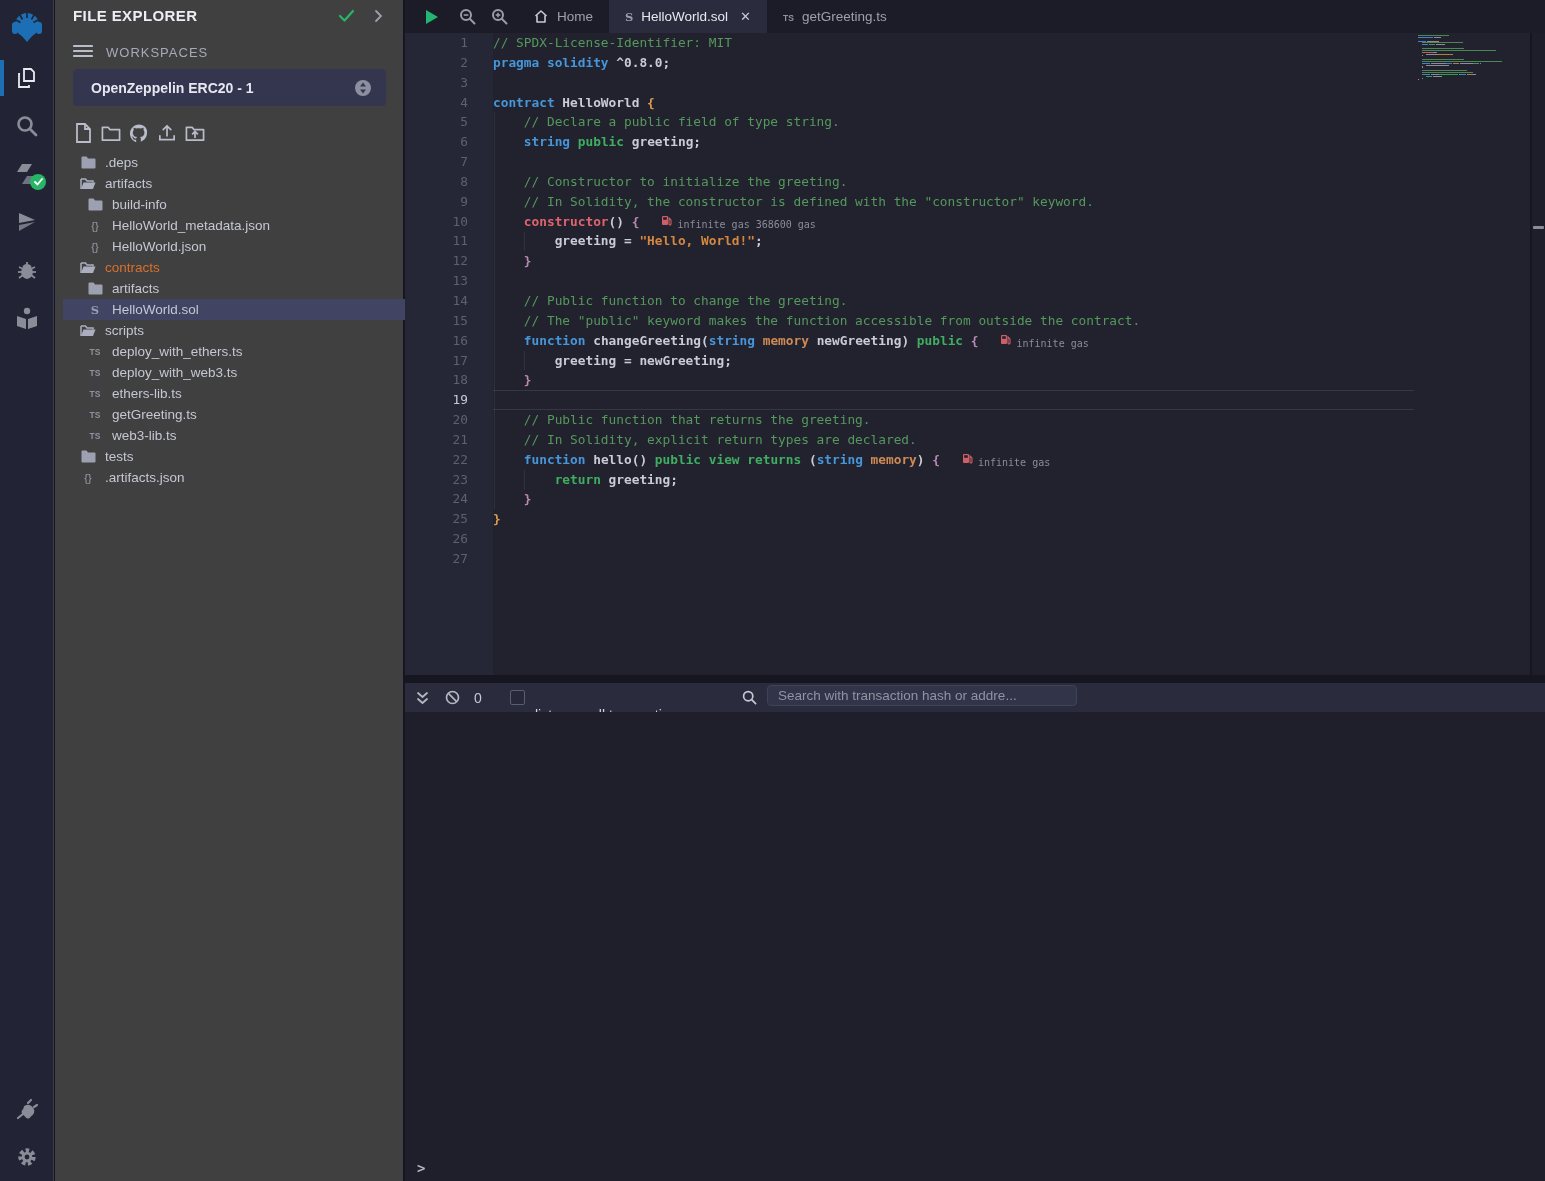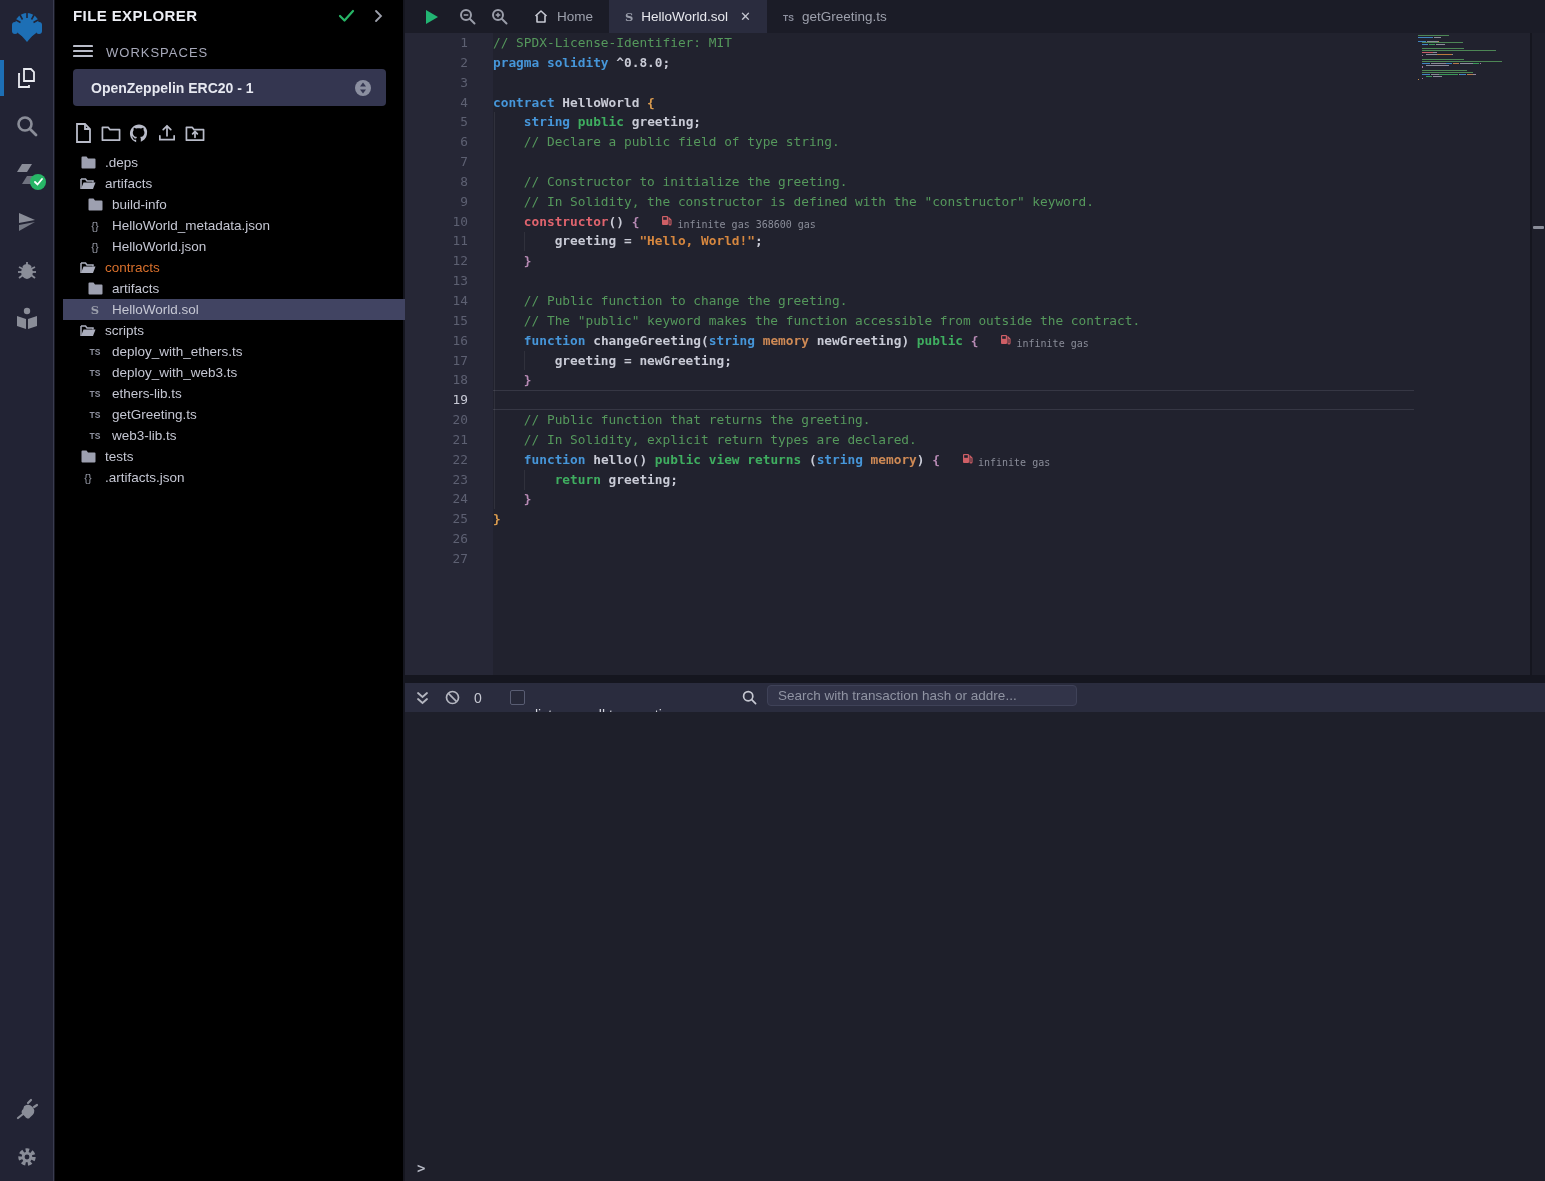--- a/index.html
+++ b/index.html
@@ -16,21 +16,21 @@
   .activity-bar{ position:absolute; left:0; top:0; width:54px; height:1181px;
     background:#222334; border-right:1px solid #3a3c50; display:flex; flex-direction:column; }
   .ab-item{ position:relative; width:54px; height:48px; display:flex; align-items:center; justify-content:center; cursor:pointer; }
   .ab-item.logo{ height:54px; }
   .ab-item.active::before{ content:""; position:absolute; left:0; top:6px; bottom:6px; width:4px; background:#1d6fb5; }
   .ab-spacer{ flex:1; }
   .badge-check{ position:absolute; right:8px; bottom:8px; width:16px; height:16px; border-radius:50%;
     background:#27b566; display:flex; align-items:center; justify-content:center; }
 
   
-  .side-panel{ position:absolute; left:55px; top:0; width:348px; height:1181px; background:#000000; }
+  .side-panel{ position:absolute; left:55px; top:0; width:348px; height:1181px; background:#404040; }
   .panel-title{ position:absolute; left:18px; top:7px; font-size:15px; font-weight:bold; letter-spacing:.4px; color:#eceef4; }
   .panel-check{ position:absolute; right:48px; top:9px; }
   .panel-chevron{ position:absolute; right:20px; top:9px; cursor:pointer; }
   .ws-burger{ position:absolute; left:18px; top:43px; cursor:pointer; }
   .ws-label{ position:absolute; left:51px; top:45px; font-size:13px; letter-spacing:1px; color:#a7a9ba; }
   .ws-select{ position:absolute; left:18px; top:69px; width:313px; height:37px; background:#343650;
     border-radius:4px; display:flex; align-items:center; padding:0 14px 0 18px; cursor:pointer; }
   .ws-select .val{ flex:1; font-size:14px; font-weight:bold; color:#e6e8f0; }
   .panel-toolbar{ position:absolute; left:18px; top:122px; display:flex; gap:8px; }
   .pt-icon{ width:20px; height:22px; display:flex; align-items:center; justify-content:center; cursor:pointer; }
@@ -463,22 +463,22 @@
         <div class="ln">26</div>
         <div class="ln">27</div>
       </div>
     <div class="code-area">
       <div class="current-line" style="top: 357.3px;"></div>
       <div>
           <div class="code-line"><span class="tok-cm">// SPDX-License-Identifier: MIT</span></div>
           <div class="code-line"><span class="tok-kb">pragma solidity</span><span class="tok-tx"> ^0.8.0;</span></div>
           <div class="code-line"></div>
           <div class="code-line"><span class="tok-kb">contract</span><span class="tok-tx"> HelloWorld </span><span class="tok-b1">{</span></div>
+          <div class="code-line"><span class="tok-cm">    // Declare a public field of type string.</span></div>
           <div class="code-line"><span class="tok-tx">    </span><span class="tok-kb">string</span><span class="tok-tx"> </span><span class="tok-kg">public</span><span class="tok-tx"> greeting;</span></div>
-          <div class="code-line"><span class="tok-cm">    // Declare a public field of type string.</span></div>
           <div class="code-line"></div>
           <div class="code-line"><span class="tok-cm">    // Constructor to initialize the greeting.</span></div>
           <div class="code-line"><span class="tok-cm">    // In Solidity, the constructor is defined with the "constructor" keyword.</span></div>
           <div class="code-line"><span class="tok-tx">    </span><span class="tok-kr">constructor</span><span class="tok-tx">() </span><span class="tok-b2">{</span><span class="gas-badge"><svg width="11" height="11" viewBox="0 0 11 11">
                 <rect x="1" y="1" width="6" height="9" rx="1" fill="#cf5f66"></rect>
                 <rect x="2.2" y="2.2" width="3.6" height="2.6" fill="#21222e"></rect>
                 <path d="M8 3 l2 2 v4 a1 1 0 0 1 -2 0 z" fill="none" stroke="#cf5f66" stroke-width="1.1"></path>
               </svg><span>infinite gas 368600 gas</span></span></div>
           <div class="code-line"><span class="tok-tx">        greeting = </span><span class="tok-st">"Hello, World!"</span><span class="tok-tx">;</span></div>
           <div class="code-line"><span class="tok-b2">    }</span></div>

